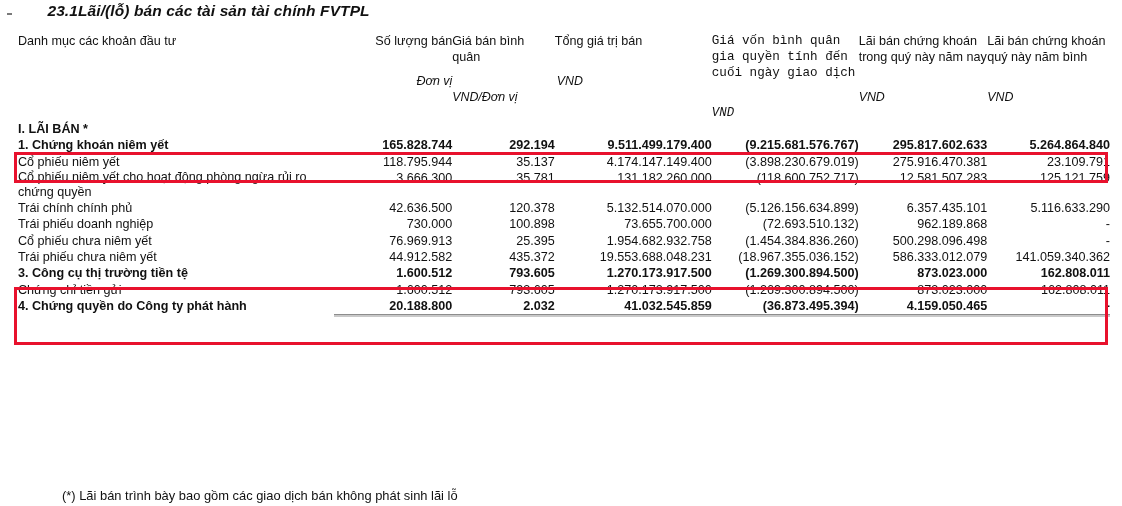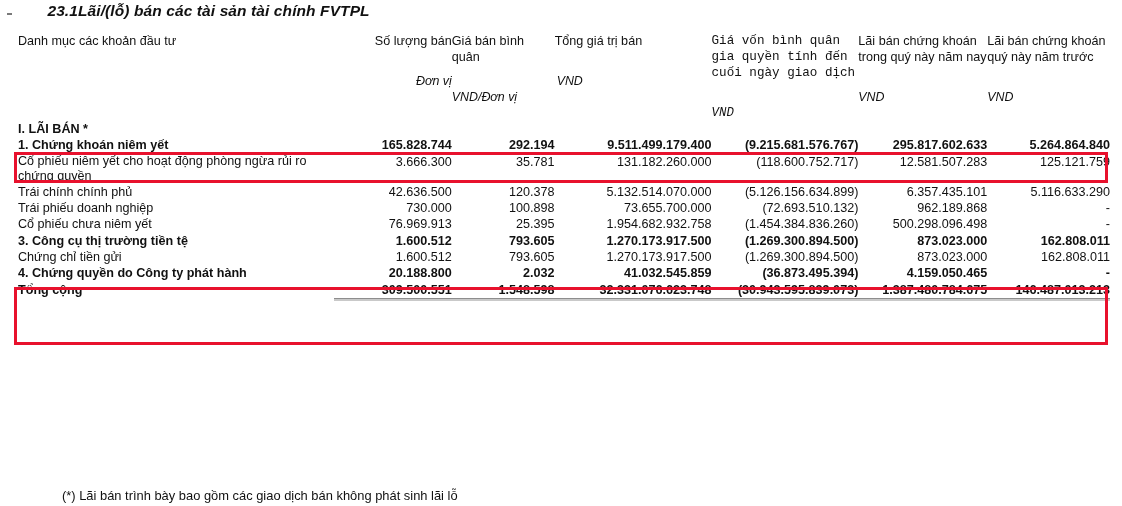--- a/index.html
+++ b/index.html
@@ -196,21 +196,21 @@
         </td>
         <td class="c-cost">
           <span class="hdr-text hdr-left">Giá vốn bình quân gia quyền tính đến cuối ngày giao dịch</span>
           <span class="unit left">VND</span>
         </td>
         <td class="c-gainty">
           <span class="hdr-text hdr-left">Lãi bán chứng khoán trong quý này năm nay</span>
           <span class="unit left">VND</span>
         </td>
         <td class="c-gainly">
-          <span class="hdr-text hdr-left">Lãi bán chứng khoán quý này năm trước</span>
+          <span class="hdr-text hdr-left">Lãi bán chứng khoán quý này năm bình</span>
           <span class="unit left">VND</span>
         </td>
       </tr>
     </thead>
 
     <tbody>
       <tr class="lai-ban bold">
         <td class="lbl">I. LÃI BÁN *</td>
         <td class="num"></td>
         <td class="num"></td>
@@ -224,20 +224,29 @@
     <tbody id="rows-body">
         <tr class="rw bold">
           <td class="lbl">1. Chứng khoán niêm yết</td>
           <td class="num">165.828.744</td>
           <td class="num">292.194</td>
           <td class="num total-cell">9.511.499.179.400</td>
           <td class="num">(9.215.681.576.767)</td>
           <td class="num">295.817.602.633</td>
           <td class="num">5.264.864.840</td>
         </tr>
+        <tr class="rw sub">
+          <td class="lbl">Cổ phiếu niêm yết</td>
+          <td class="num">118.795.944</td>
+          <td class="num">35.137</td>
+          <td class="num total-cell">4.174.147.149.400</td>
+          <td class="num">(3.898.230.679.019)</td>
+          <td class="num">275.916.470.381</td>
+          <td class="num">23.109.791</td>
+        </tr>
         <tr class="rw sub two-line">
           <td class="lbl wrap">Cổ phiếu niêm yết cho hoạt động phòng ngừa rủi ro chứng quyền</td>
           <td class="num">3.666.300</td>
           <td class="num">35.781</td>
           <td class="num total-cell">131.182.260.000</td>
           <td class="num">(118.600.752.717)</td>
           <td class="num">12.581.507.283</td>
           <td class="num">125.121.759</td>
         </tr>
         <tr class="rw sub">
@@ -260,20 +269,29 @@
         </tr>
         <tr class="rw sub">
           <td class="lbl">Cổ phiếu chưa niêm yết</td>
           <td class="num">76.969.913</td>
           <td class="num">25.395</td>
           <td class="num total-cell">1.954.682.932.758</td>
           <td class="num">(1.454.384.836.260)</td>
           <td class="num">500.298.096.498</td>
           <td class="num">-</td>
         </tr>
+        <tr class="rw sub">
+          <td class="lbl">Trái phiếu chưa niêm yết</td>
+          <td class="num">44.912.582</td>
+          <td class="num">435.372</td>
+          <td class="num total-cell">19.553.688.048.231</td>
+          <td class="num">(18.967.355.036.152)</td>
+          <td class="num">586.333.012.079</td>
+          <td class="num">141.059.340.362</td>
+        </tr>
         <tr class="rw bold">
           <td class="lbl">3. Công cụ thị trường tiền tệ</td>
           <td class="num">1.600.512</td>
           <td class="num">793.605</td>
           <td class="num total-cell">1.270.173.917.500</td>
           <td class="num">(1.269.300.894.500)</td>
           <td class="num">873.023.000</td>
           <td class="num">162.808.011</td>
         </tr>
         <tr class="rw sub">
@@ -290,29 +308,20 @@
           <td class="num">20.188.800</td>
           <td class="num">2.032</td>
           <td class="num total-cell">41.032.545.859</td>
           <td class="num">(36.873.495.394)</td>
           <td class="num">4.159.050.465</td>
           <td class="num">-</td>
         </tr>
       </tbody>
 
     <tbody>
-      <tr class="rw bold">
-        <td class="lbl">Tổng cộng</td>
-        <td class="num">309.500.551</td>
-        <td class="num">1.548.598</td>
-        <td class="num total-cell">32.331.076.623.748</td>
-        <td class="num">(30.943.595.839.073)</td>
-        <td class="num">1.387.480.784.675</td>
-        <td class="num">146.487.013.213</td>
-      </tr>
       <tr class="total-rule">
         <td></td>
         <td colspan="6">
             <div class="rule-line"></div>
           </td>
       </tr>
     </tbody>
   </table>
 
   <div class="redbox" id="redbox-1" style="border-color: rgb(232, 17, 45);"></div>

